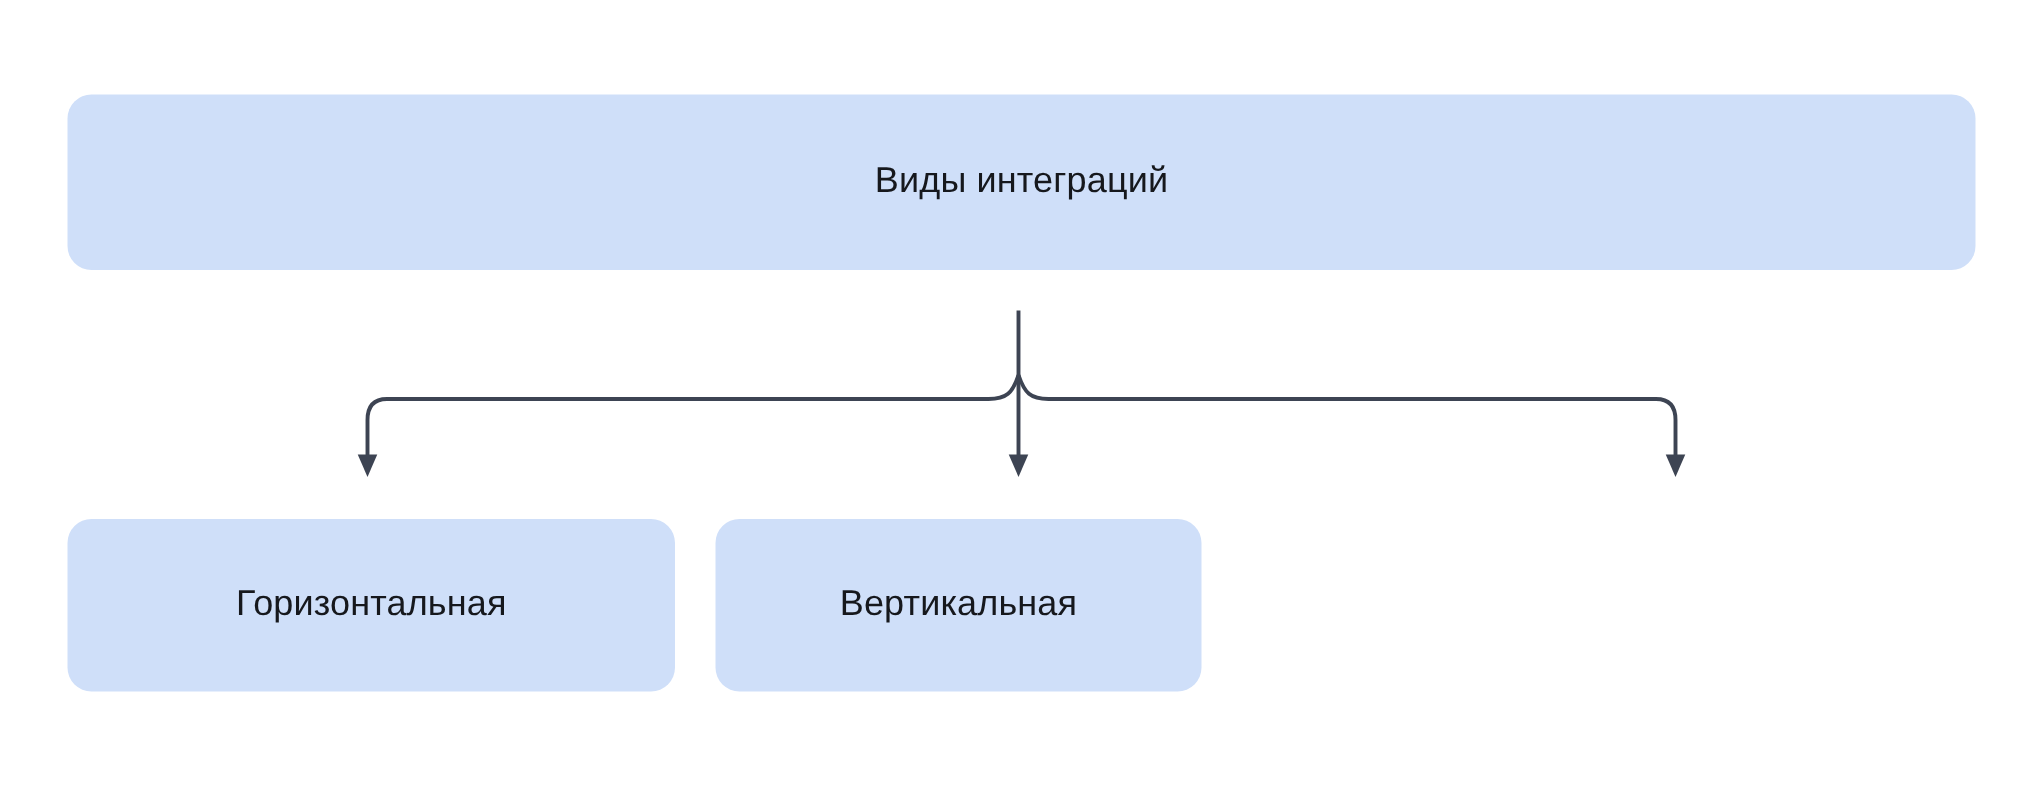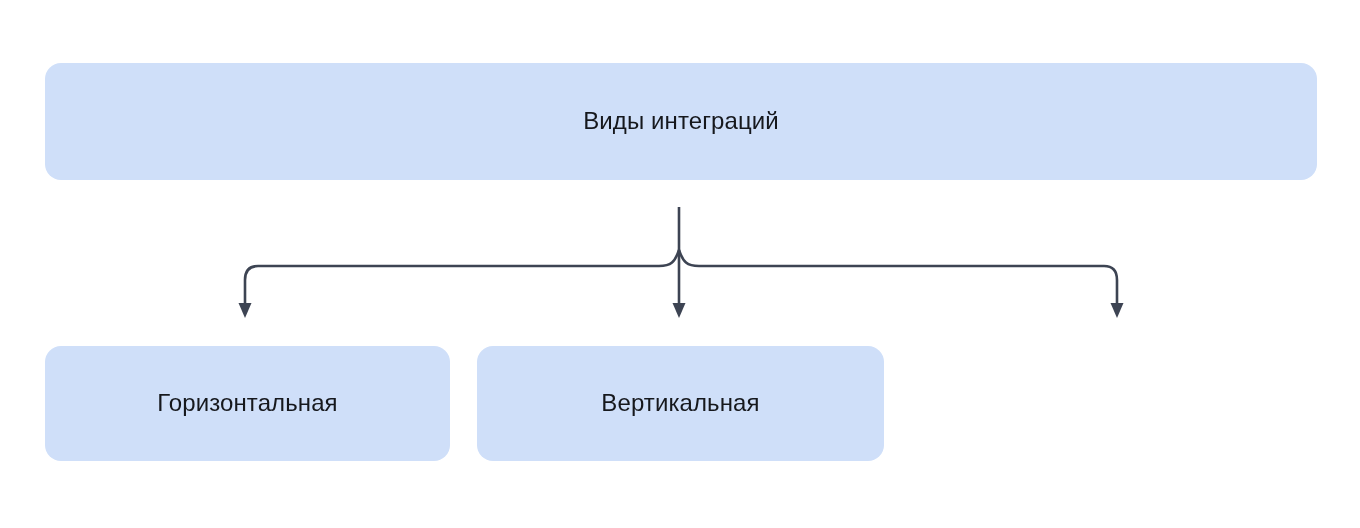--- a/index.html
+++ b/index.html
@@ -39,21 +39,21 @@
     top: 63px;
     width: 1272px;
     height: 117px;
     text-align: center;
   }
   .node-child {
     top: 346px;
     height: 115px;
   }
   .node-child-0 { left: 45px;  width: 405px; }
-  .node-child-1 { left: 477px; width: 407px; }
+  .node-child-1 { left: 477px; width: 324px; }
   .node-child-2 { left: 910px; width: 407px; }
 
   #connectors {
     position: absolute;
     left: 0;
     top: 0;
     width: 1360px;
     height: 528px;
     pointer-events: none;
   }

